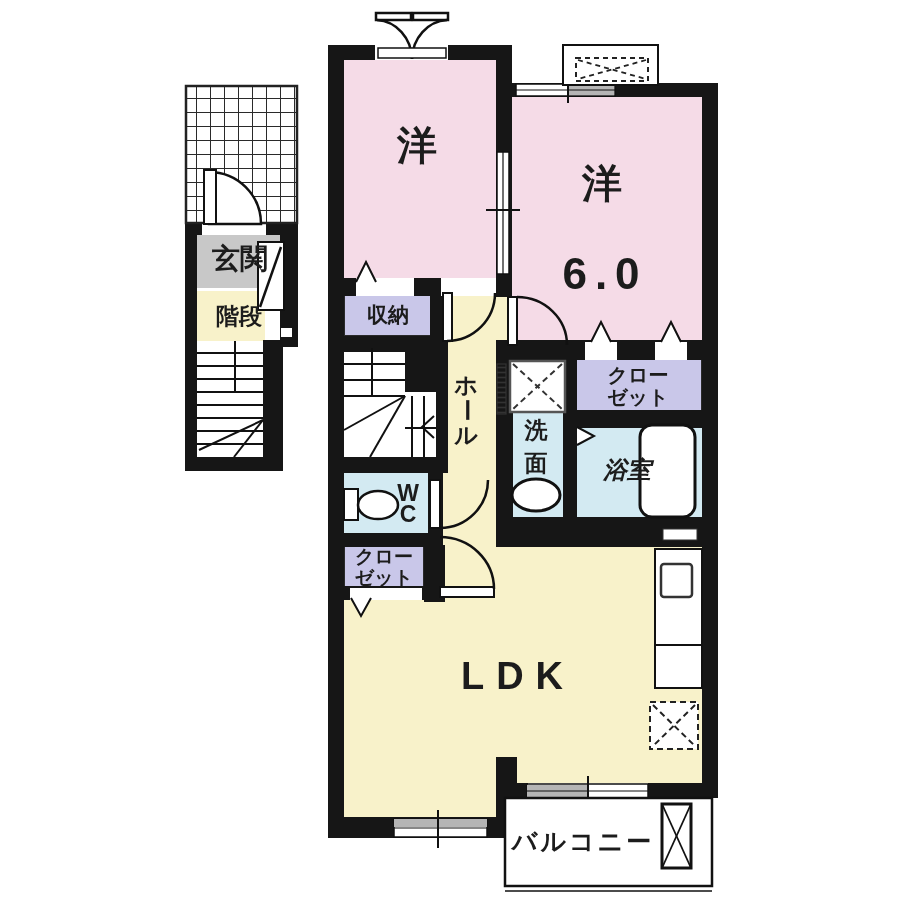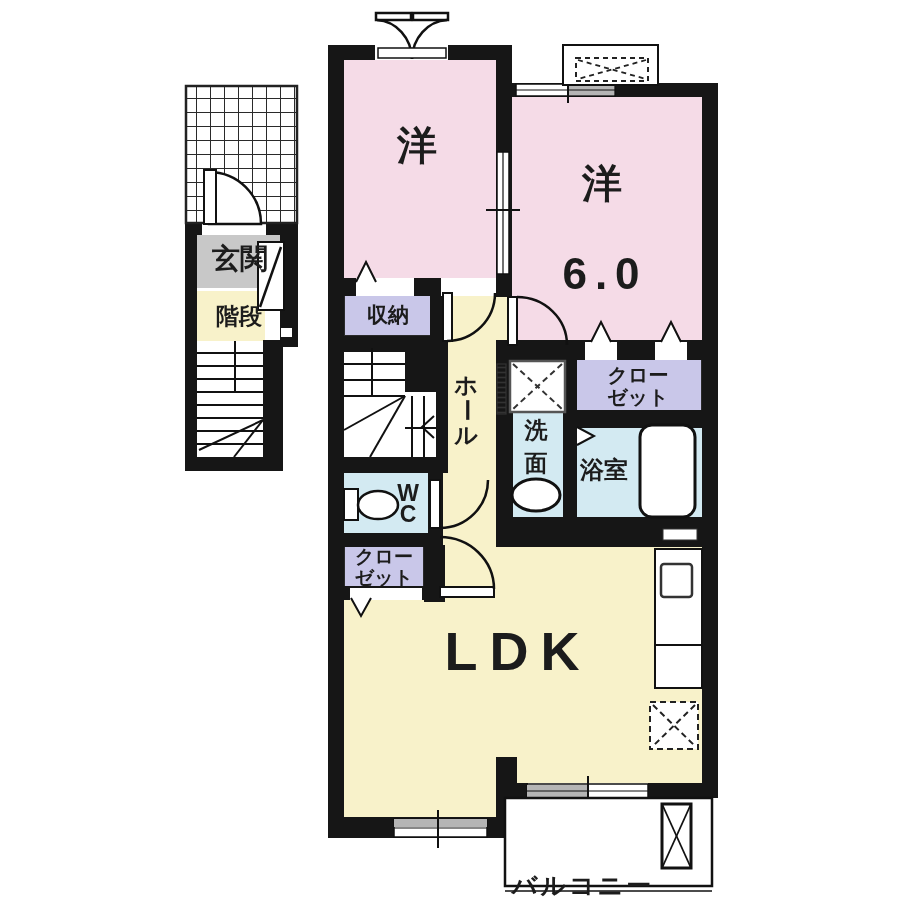--- a/index.html
+++ b/index.html
@@ -248,34 +248,34 @@
   <span>ホ</span>
       <span class="rot90">ー</span>
       <span>ル</span>
 </div>
 
 <div class="lbl vstack" style="left:536px;top:447px;font-size:23px;line-height:33px;">
   <span>洗</span>
       <span>面</span>
 </div>
 
-<div class="lbl" style="left:604px;top:470px;font-size:24px;"><span>浴室</span></div>
+<div class="lbl" style="left:627px;top:470px;font-size:24px;font-style:italic;"><span>浴室</span></div>
 
 <div class="lbl vstack" style="left:638px;top:386px;font-size:20px;line-height:22px;">
   <span>クロー</span>
       <span>ゼット</span>
 </div>
 
 <div class="lbl vstack" style="left:384px;top:567px;font-size:19px;line-height:21px;">
   <span>クロー</span>
       <span>ゼット</span>
 </div>
 
 <div class="lbl vstack" style="left:408px;top:504px;font-size:23px;line-height:21px;">
   <span>W</span>
       <span>C</span>
 </div>
 
-<div class="lbl" style="left:518px;top:651px;font-size:54px;letter-spacing:12px;"><span>LDK</span></div>
-
-<div class="lbl" style="left:583px;top:841px;font-size:25px;letter-spacing:3px;margin-top:44px;"><span>バルコニー</span></div>
+<div class="lbl" style="left:518px;top:677px;font-size:38px;letter-spacing:12px;"><span>LDK</span></div>
+
+<div class="lbl" style="left:583px;top:841px;font-size:25px;letter-spacing:3px;"><span>バルコニー</span></div>
 
 </div>
 
 </body></html>

